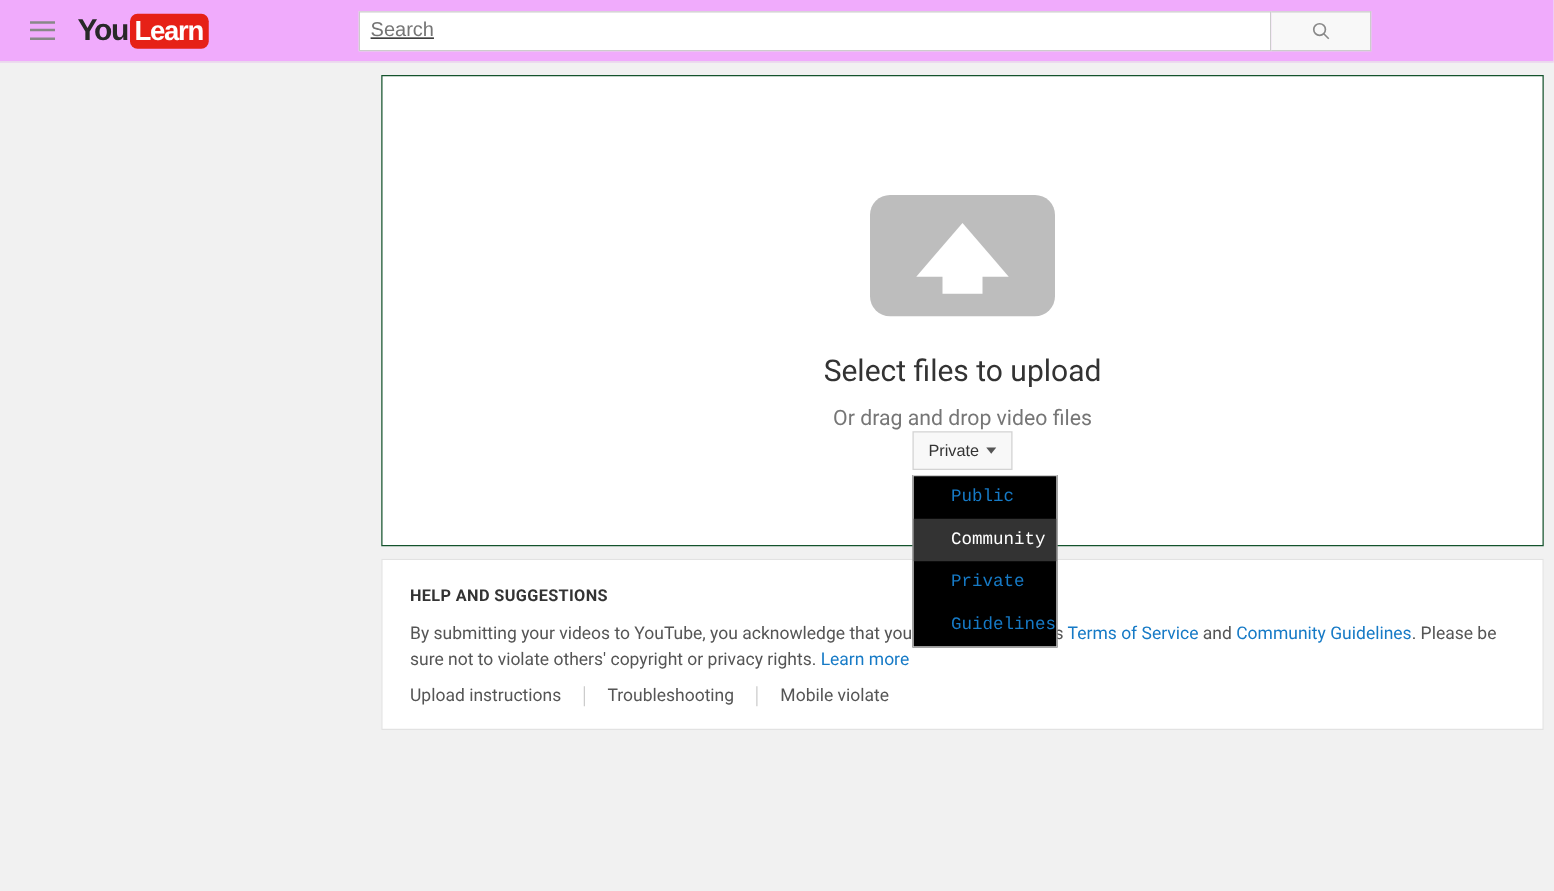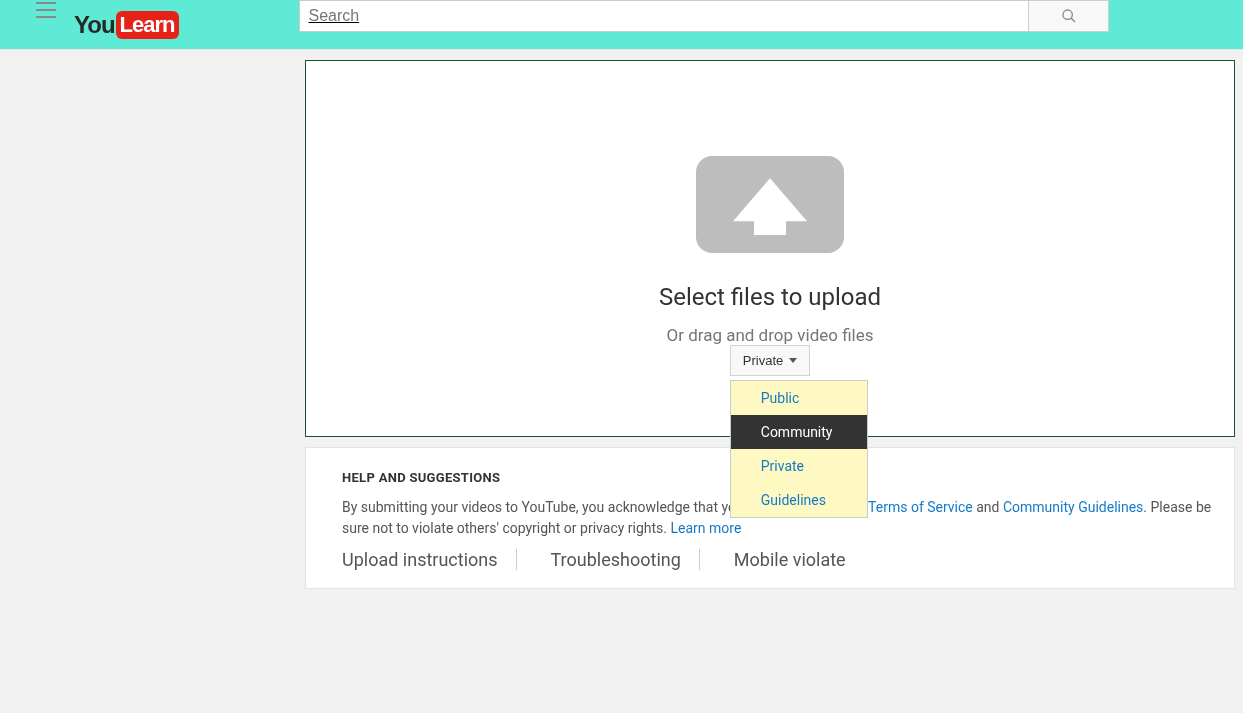--- a/index.html
+++ b/index.html
@@ -5,24 +5,25 @@
     * { margin: 0; padding: 0; box-sizing: border-box; }
     body {
       font-family: Roboto, Arial, sans-serif;
       background: #f1f1f1;
       width: 1243px;
       height: 713px;
       overflow: hidden;
     }
     .header {
       height: 50px;
-      background: #5eead4;
+      background: #f0abfc;
       border-bottom: 1px solid #e8e8e8;
       display: flex;
-      padding: 0 36px;
+      align-items: center;
+      padding: 0 24px;
     }
     .hamburger {
       width: 20px;
       height: 20px;
       display: flex;
       flex-direction: column;
       justify-content: space-around;
       margin-right: 18px;
       cursor: pointer;
     }
@@ -151,41 +152,42 @@
     .caret {
       width: 0; height: 0;
       border-left: 4px solid transparent;
       border-right: 4px solid transparent;
       border-top: 5px solid #555;
     }
     .dropdown {
       position: absolute;
       top: 35px;
       left: 0;
-      width: 138px;
-      background: #fef9c3;
+      width: 116px;
+      background: #000000;
       border: 1px solid #ccc;
       z-index: 10;
+      font-family: Liberation Mono, monospace;
     }
     .dropdown-item {
       padding: 9px 30px;
       font-size: 14px;
       color: #167ac6;
       cursor: pointer;
       text-align: left;
     }
     .dropdown-item.selected {
       background: #333;
       color: #fff;
     }
     .help-box {
       background: #fff;
       border: 1px solid #e2e2e2;
       margin-top: 10px;
-      padding: 22px 22px 18px 36px;
+      padding: 22px 22px 18px 22px;
     }
     .help-title {
       font-size: 13px;
       font-weight: bold;
       color: #333;
       letter-spacing: 0.3px;
       margin-bottom: 12px;
     }
     .help-text {
       font-size: 14px;
@@ -193,22 +195,22 @@
       line-height: 1.5;
       margin-bottom: 10px;
     }
     .help-text a {
       color: #167ac6;
       text-decoration: none;
       cursor: pointer;
     }
     .help-links {
       display: flex;
-      gap: 16px;
-      font-size: 18px;
+      gap: 0;
+      font-size: 14px;
     }
     .help-links span {
       color: #555;
       padding-right: 18px;
       margin-right: 18px;
       border-right: 1px solid #ccc;
       cursor: pointer;
     }
     .help-links span:last-child {
       border-right: none;

